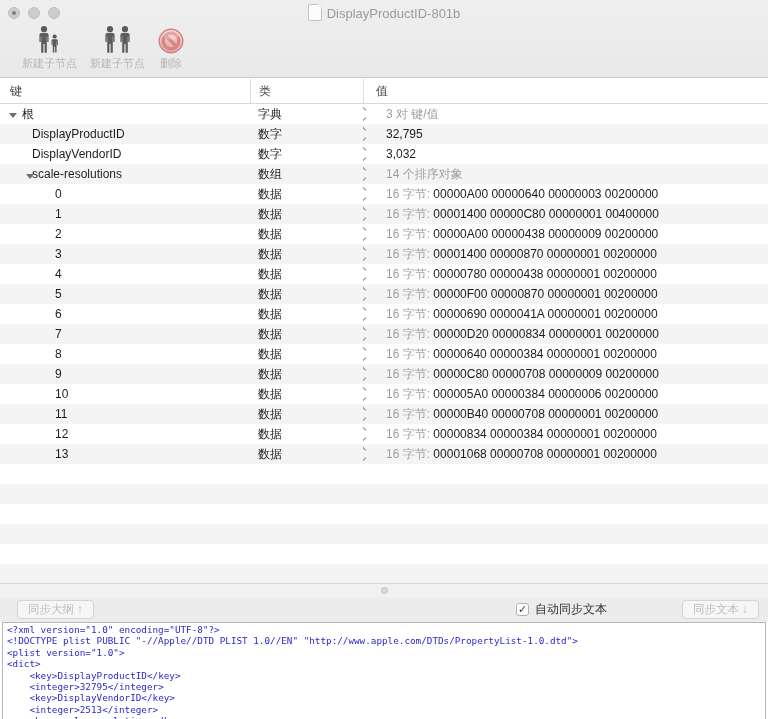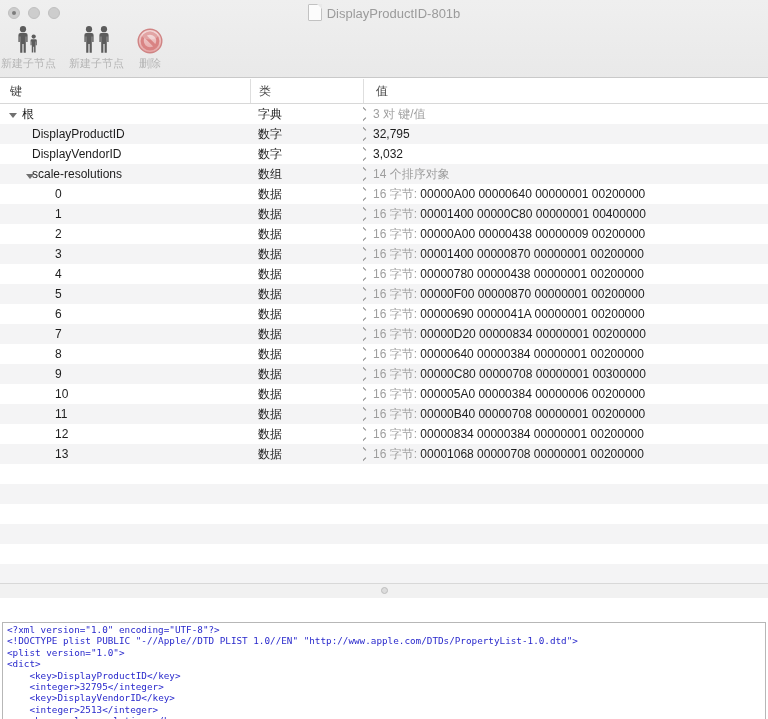--- a/index.html
+++ b/index.html
@@ -14,21 +14,21 @@
   .tl{width:12px;height:12px;border-radius:50%;background:#cdcdcd;border:1px solid #bfbfbf;
       box-sizing:border-box;position:relative;}
   .tl .dot{position:absolute;left:3px;top:3px;width:4px;height:4px;border-radius:50%;background:#7c7c7c;}
   .title-wrap{display:flex;align-items:flex-end;gap:5px;margin-top:3px;}
   .doc-icon{width:12px;height:15px;background:#fcfcfc;border:1px solid #c2c2c2;border-radius:1px;position:relative;}
   .doc-icon:after{content:"";position:absolute;right:-1px;top:-1px;width:0;height:0;
       border-style:solid;border-width:0 5px 5px 0;border-color:transparent #e9e9e9 transparent transparent;}
   .title{font-size:13px;color:#9b9b9b;}
 
   .toolbar{position:absolute;top:22px;left:0;height:55px;display:flex;align-items:flex-start;
-           padding-left:1px;gap:13px;}
+           padding-left:22px;gap:13px;}
   .tb-item{display:flex;flex-direction:column;align-items:center;gap:2px;padding-top:3px;}
   .tb-icon{height:29px;display:flex;align-items:flex-end;}
   .tb-label{font-size:11px;color:#b5b5b5;white-space:nowrap;}
 
   
   .outline-header{position:absolute;top:79px;left:0;right:0;height:24px;background:#fff;
       border-bottom:1px solid #d8d8d8;display:flex;align-items:center;font-size:12px;color:#454545;box-sizing:content-box;}
   .th{box-sizing:border-box;height:100%;display:flex;align-items:center;}
   .th-key{width:250px;padding-left:10px;}
   .th-type{width:113px;padding-left:8px;border-left:1px solid #dedede;}
@@ -43,21 +43,21 @@
   .lvl0{padding-left:22px;}.lvl1{padding-left:32px;}.lvl2{padding-left:55px;}
   .tri{position:absolute;top:7px;width:0;height:0;border-left:4px solid transparent;
        border-right:4px solid transparent;border-top:5.5px solid #707070;}
   .tri-l0{left:9px;}.tri-l1{left:26px;}
   .cell-type{width:113px;padding-left:8px;white-space:nowrap;}
   .cell-value{flex:1;display:flex;align-items:center;white-space:nowrap;overflow:hidden;}
   .stepper{margin-left:-7px;width:12px;display:flex;flex-direction:column;align-items:center;gap:2px;}
   .chev{width:5px;height:5px;border:0 solid #8a8a8a;transform:rotate(45deg);display:block;}
   .chev.up{border-left-width:1.4px;border-top-width:1.4px;}
   .chev.down{border-right-width:1.4px;border-bottom-width:1.4px;}
-  .val{margin-left:5px;}
+  .val{margin-left:18px;}
   .muted{color:#9e9e9e;}
 
   
   .splitter{position:absolute;top:583px;left:0;right:0;height:15px;background:#f1f1f1;
             border-top:1px solid #d8d8d8;box-sizing:border-box;}
   .knob{position:absolute;left:50%;top:3px;width:7px;height:7px;margin-left:-3.5px;border-radius:50%;
         background:#dcdcdc;border:1px solid #bdbdbd;box-sizing:border-box;}
   .bottombar{position:absolute;top:598px;left:0;right:0;height:24px;background:#ececec;}
   .btn{position:absolute;top:2px;height:19px;border:1px solid #d4d4d4;border-radius:4px;background:#f6f6f6;
        color:#bdbdbd;font-size:11.5px;font-family:inherit;padding:0 6px;box-sizing:border-box;white-space:nowrap;}
@@ -197,21 +197,21 @@
         </div>
       </div>
       <div class="row">
         <div class="cell cell-key lvl2"><span>0</span></div>
         <div class="cell cell-type">数据</div>
         <div class="cell cell-value">
           <span class="stepper">
             <i class="chev up"></i>
             <i class="chev down"></i>
           </span>
-          <span class="val"><span class="muted">16 字节: </span><span>00000A00 00000640 00000001 00200000</span></span>
+          <span class="val"><span class="muted">16 字节: </span><span>00000A00 00000640 00000003 00200000</span></span>
         </div>
       </div>
       <div class="row alt">
         <div class="cell cell-key lvl2"><span>1</span></div>
         <div class="cell cell-type">数据</div>
         <div class="cell cell-value">
           <span class="stepper">
             <i class="chev up"></i>
             <i class="chev down"></i>
           </span>
@@ -296,21 +296,21 @@
         </div>
       </div>
       <div class="row alt">
         <div class="cell cell-key lvl2"><span>9</span></div>
         <div class="cell cell-type">数据</div>
         <div class="cell cell-value">
           <span class="stepper">
             <i class="chev up"></i>
             <i class="chev down"></i>
           </span>
-          <span class="val"><span class="muted">16 字节: </span><span>00000C80 00000708 00000001 00300000</span></span>
+          <span class="val"><span class="muted">16 字节: </span><span>00000C80 00000708 00000009 00200000</span></span>
         </div>
       </div>
       <div class="row">
         <div class="cell cell-key lvl2"><span>10</span></div>
         <div class="cell cell-type">数据</div>
         <div class="cell cell-value">
           <span class="stepper">
             <i class="chev up"></i>
             <i class="chev down"></i>
           </span>
@@ -350,20 +350,28 @@
           <span class="val"><span class="muted">16 字节: </span><span>00001068 00000708 00000001 00200000</span></span>
         </div>
       </div>
       <div class="filler"></div>
     </div>
 
   <div class="splitter">
     <span class="knob"></span>
   </div>
 
+  <div class="bottombar">
+    <button class="btn" id="btn-sync-outline" disabled="">同步大纲 ↑</button>
+    <div class="cb-group">
+      <span class="cb checked" id="auto-sync-checkbox">✓</span>
+      <span class="cb-label">自动同步文本</span>
+    </div>
+    <button class="btn" id="btn-sync-text" disabled="">同步文本 ↓</button>
+  </div>
 
   <div class="xmlpane">
     <pre id="xml">&lt;?xml version="1.0" encoding="UTF-8"?&gt;
 &lt;!DOCTYPE plist PUBLIC "-//Apple//DTD PLIST 1.0//EN" "http://www.apple.com/DTDs/PropertyList-1.0.dtd"&gt;
 &lt;plist version="1.0"&gt;
 &lt;dict&gt;
 	&lt;key&gt;DisplayProductID&lt;/key&gt;
 	&lt;integer&gt;32795&lt;/integer&gt;
 	&lt;key&gt;DisplayVendorID&lt;/key&gt;
 	&lt;integer&gt;2513&lt;/integer&gt;

